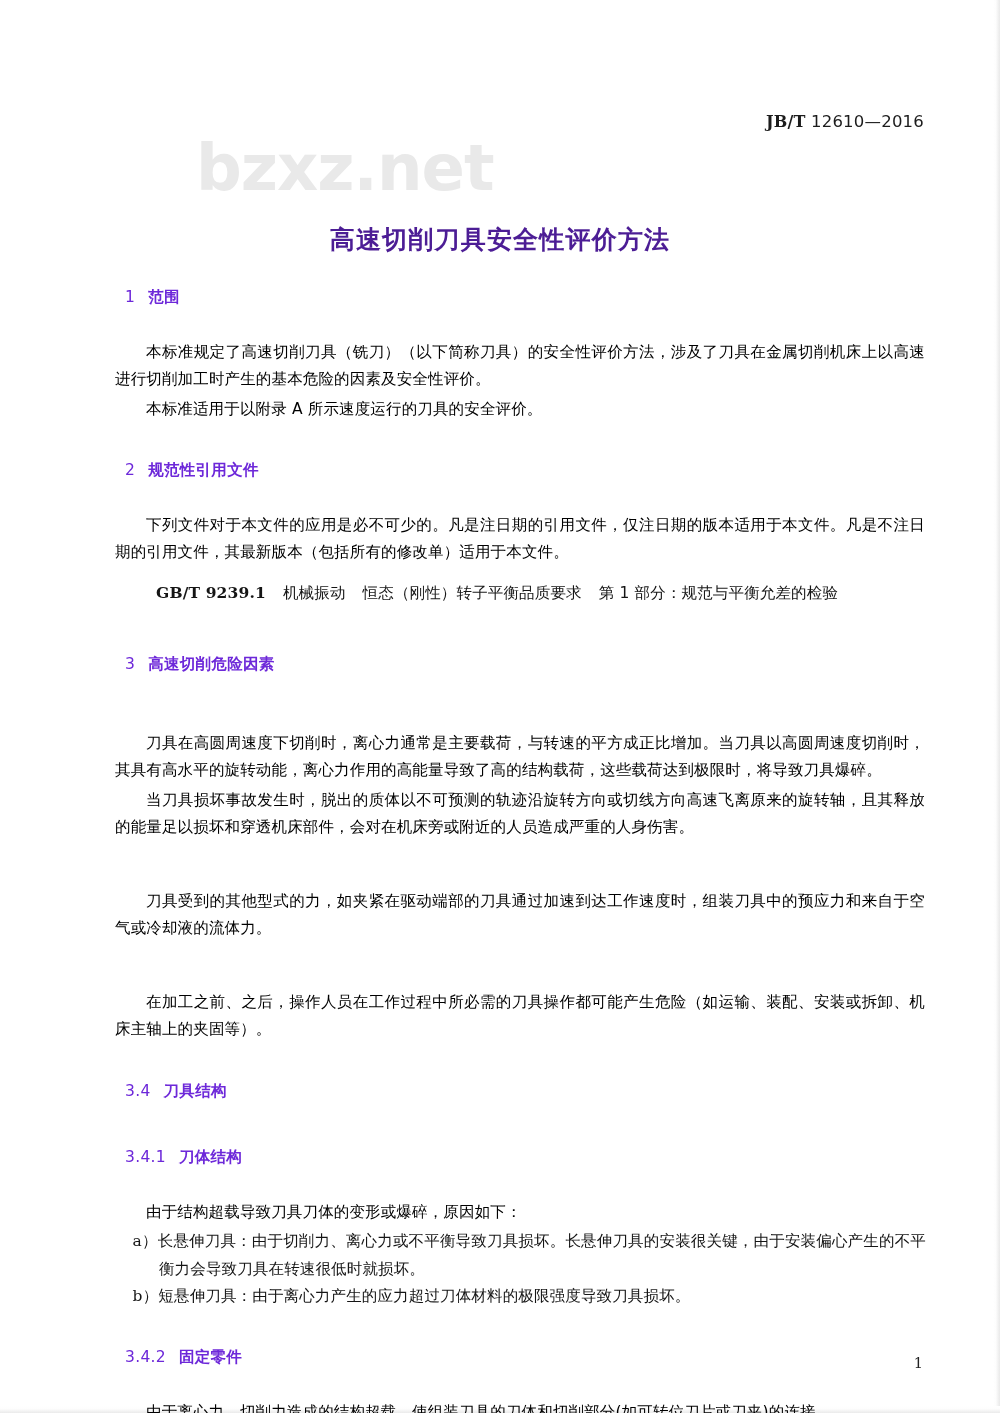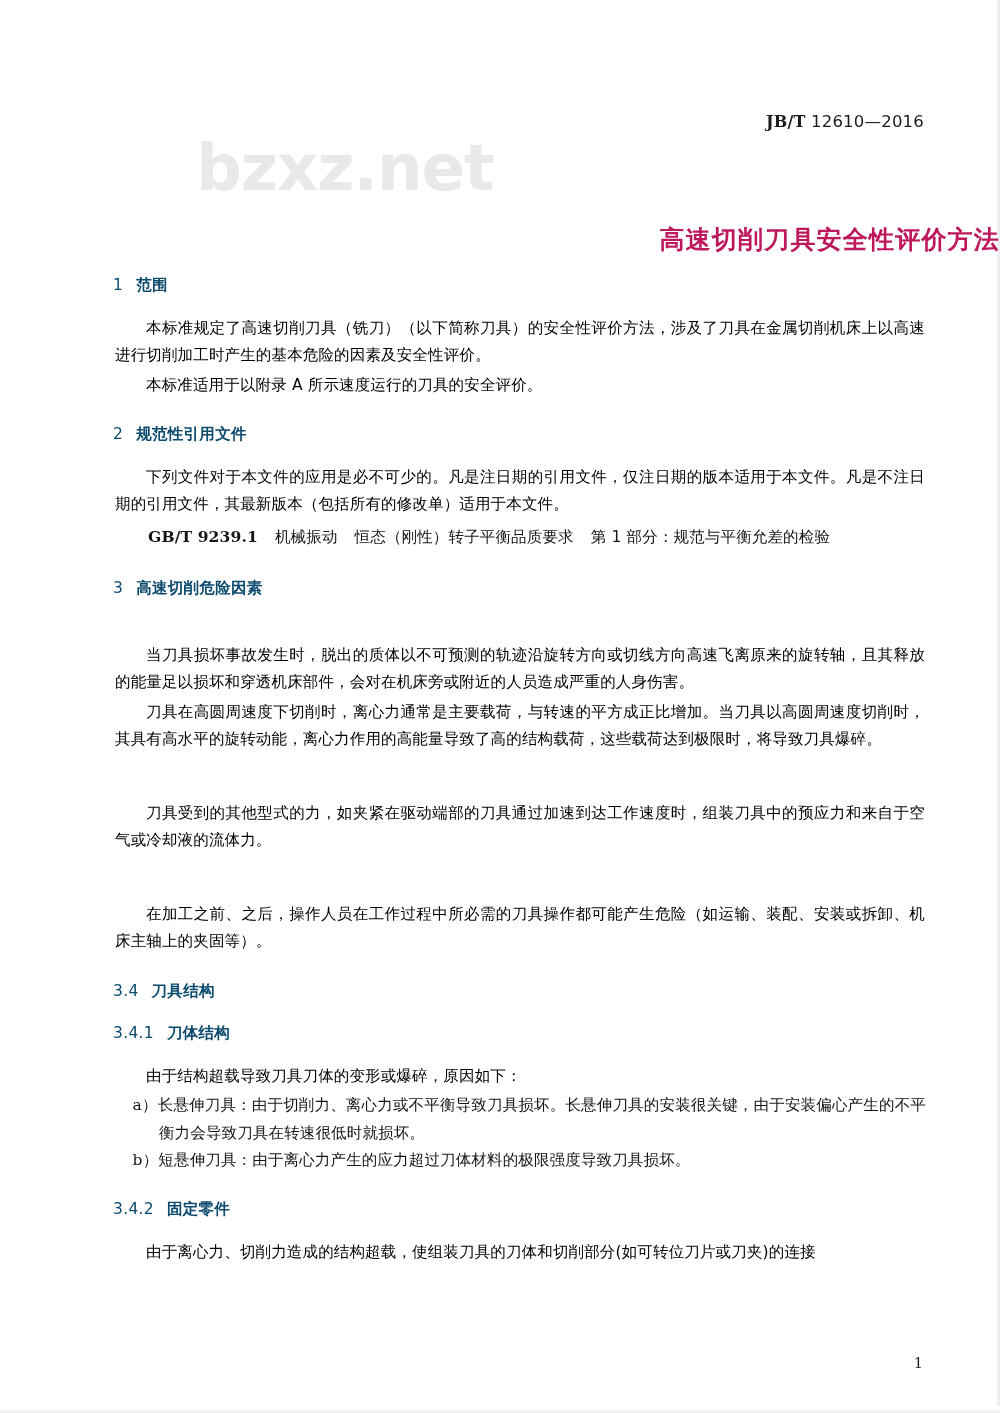--- a/index.html
+++ b/index.html
@@ -64,42 +64,42 @@
     user-select: none;
     white-space: nowrap;
     line-height: 1;
   }
 
   .doc-title {
     position: absolute;
     top: 206px;
     left: 0;
     width: 1000px;
-    text-align: right;
+    text-align: center;
     font-size: 25px;
     font-weight: bold;
     letter-spacing: 1.2px;
-    color: #be185d;
+    color: #4c1d95;
   }
 
   .content {
     position: absolute;
     top: 276px;
     left: 113px;
     width: 814px;
     color: #141414;
   }
 
   h2.sec {
-    margin: 0;
+    margin: 12px;
     font-size: 15.5px;
     font-weight: bold;
     letter-spacing: 0.3px;
     line-height: 1.2;
-    color: #0c4a6e;
+    color: #6d28d9;
   }
   h2.sec .num {
     font-family: "DejaVu Sans", "Liberation Sans", sans-serif;
     font-weight: normal;
   }
   h2.sec .gap {
     display: inline-block;
     width: 13px;
   }
 
@@ -108,21 +108,21 @@
     font-size: 15.5px;
     line-height: 27.5px;
     text-align: justify;
     text-justify: inter-ideograph;
     text-indent: 2em;
     letter-spacing: 0.15px;
     color: #000000;
   }
 
   p.ref {
-    margin: 4px;
+    margin: 12px;
     font-size: 15.5px;
     line-height: 27.5px;
     text-indent: 2em;
     letter-spacing: 0.15px;
     color: #151515;
   }
   p.ref .std {
     font-family: "DejaVu Serif", "Liberation Serif", serif;
     font-weight: bold;
   }
@@ -188,22 +188,22 @@
     <p class="body">下列文件对于本文件的应用是必不可少的。凡是注日期的引用文件，仅注日期的版本适用于本文件。凡是不注日期的引用文件，其最新版本（包括所有的修改单）适用于本文件。</p>
     <p class="ref"><span class="std">GB/T 9239.1</span><span class="sp"></span><span>机械振动</span><span class="sp"></span><span>恒态（刚性）转子平衡品质要求</span><span class="sp"></span><span>第 1 部分：规范与平衡允差的检验</span></p>
 
     <div class="sp-sec"></div>
 
     <h2 class="sec"><span class="num">3</span><span class="gap"></span><span>高速切削危险因素</span></h2>
 
     <div class="sp-sec"></div>
 
     <div class="sp-sub"></div>
+    <p class="body">刀具在高圆周速度下切削时，离心力通常是主要载荷，与转速的平方成正比增加。当刀具以高圆周速度切削时，其具有高水平的旋转动能，离心力作用的高能量导致了高的结构载荷，这些载荷达到极限时，将导致刀具爆碎。</p>
     <p class="body">当刀具损坏事故发生时，脱出的质体以不可预测的轨迹沿旋转方向或切线方向高速飞离原来的旋转轴，且其释放的能量足以损坏和穿透机床部件，会对在机床旁或附近的人员造成严重的人身伤害。</p>
-    <p class="body">刀具在高圆周速度下切削时，离心力通常是主要载荷，与转速的平方成正比增加。当刀具以高圆周速度切削时，其具有高水平的旋转动能，离心力作用的高能量导致了高的结构载荷，这些载荷达到极限时，将导致刀具爆碎。</p>
 
     <div class="sp-sec"></div>
 
     <div class="sp-sub"></div>
     <p class="body">刀具受到的其他型式的力，如夹紧在驱动端部的刀具通过加速到达工作速度时，组装刀具中的预应力和来自于空气或冷却液的流体力。</p>
 
     <div class="sp-sec"></div>
 
     <div class="sp-sub"></div>
     <p class="body">在加工之前、之后，操作人员在工作过程中所必需的刀具操作都可能产生危险（如运输、装配、安装或拆卸、机床主轴上的夹固等）。</p>

